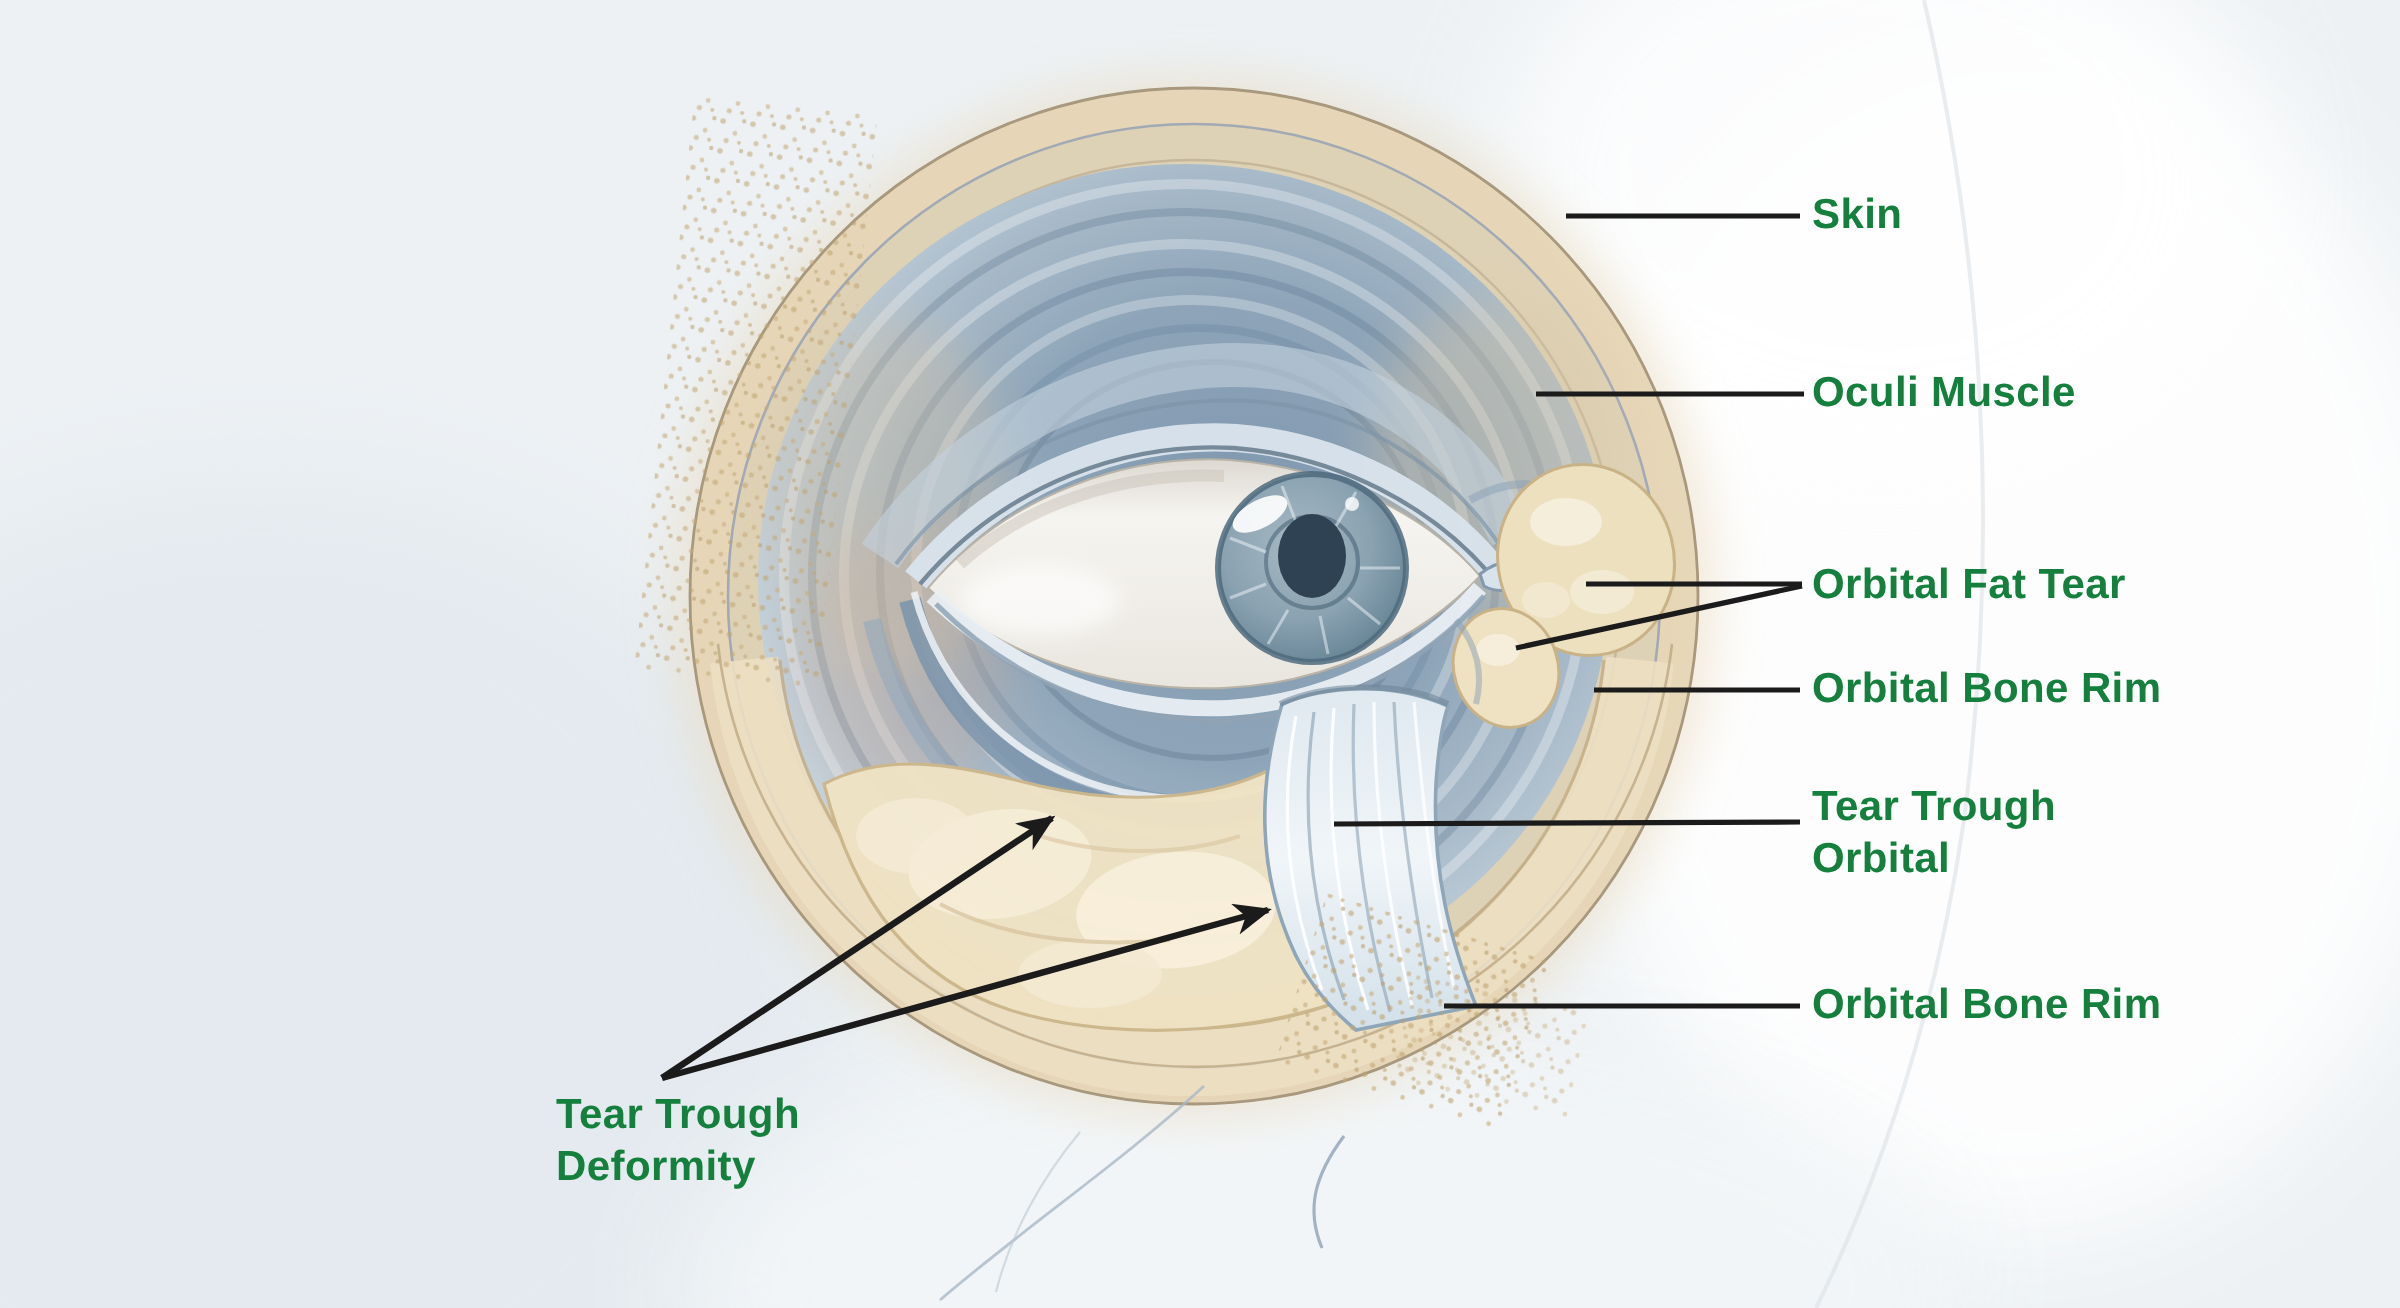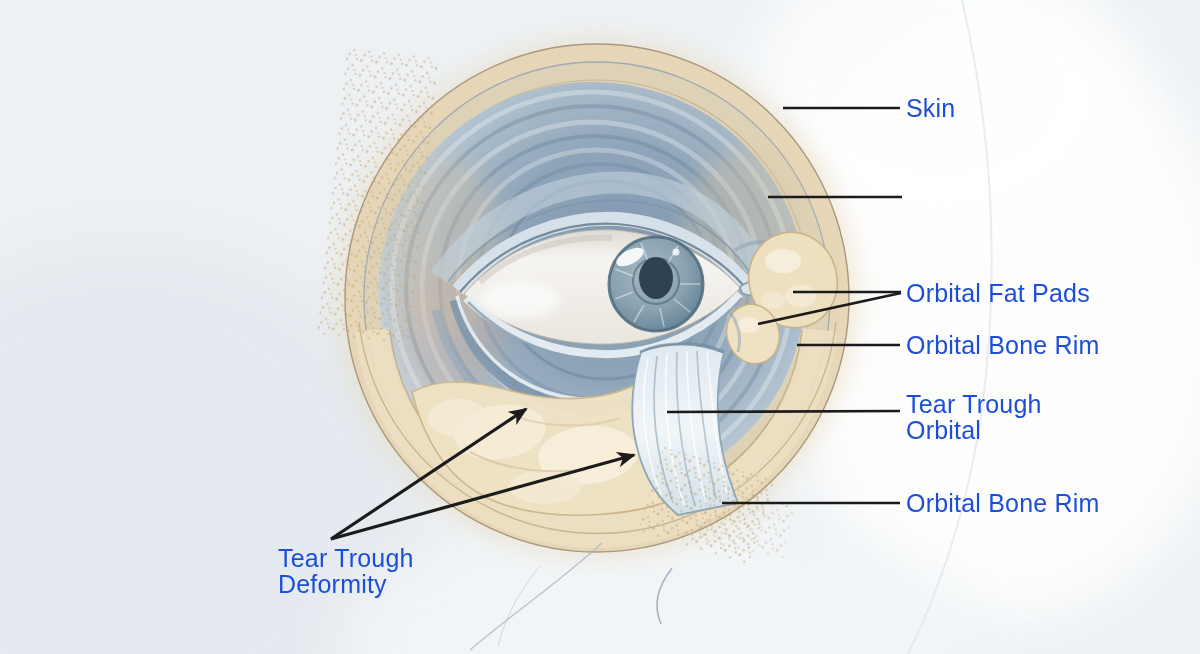--- a/index.html
+++ b/index.html
@@ -5,24 +5,25 @@
   html,body{margin:0;padding:0;}
   body{
     width:1200px;height:654px;position:relative;overflow:hidden;
     background:#eef1f4;
     font-family:"Liberation Sans", sans-serif;
   }
   #stage{position:absolute;inset:0;}
   svg{position:absolute;left:0;top:0;}
   .label{
     position:absolute;
-    font-size:25px;line-height:26px;
-    color:#1d4ed8;
+    font-size:21px;line-height:26px;
+    color:#15803d;
     white-space:nowrap;
     letter-spacing:.2px;
+    font-weight:bold;
   }
 </style>
 </head>
 <body>
 
 <div id="stage">
 <svg width="1200" height="654" viewBox="0 0 1200 654">
   <defs>
     <filter id="b12" x="-60%" y="-60%" width="220%" height="220%">
           <feGaussianBlur stdDeviation="12"></feGaussianBlur>
@@ -217,24 +218,25 @@
     <line x1="331" y1="539" x2="526" y2="409" marker-end="url(#arrowHead)"></line>
     <line x1="331" y1="539" x2="634" y2="455" marker-end="url(#arrowHead)"></line>
   </g>
 </svg>
 
 <div class="label" style="left:906px;top:95px;">
   <div>Skin</div>
 </div>
 
 <div class="label" style="left:906px;top:184px;">
+  <div>Oculi Muscle</div>
 </div>
 
 <div class="label" style="left:906px;top:280px;">
-  <div>Orbital Fat Pads</div>
+  <div>Orbital Fat Tear</div>
 </div>
 
 <div class="label" style="left:906px;top:332px;">
   <div>Orbital Bone Rim</div>
 </div>
 
 <div class="label" style="left:906px;top:391px;">
   <div>Tear Trough</div>
   <div>Orbital</div>
 </div>

